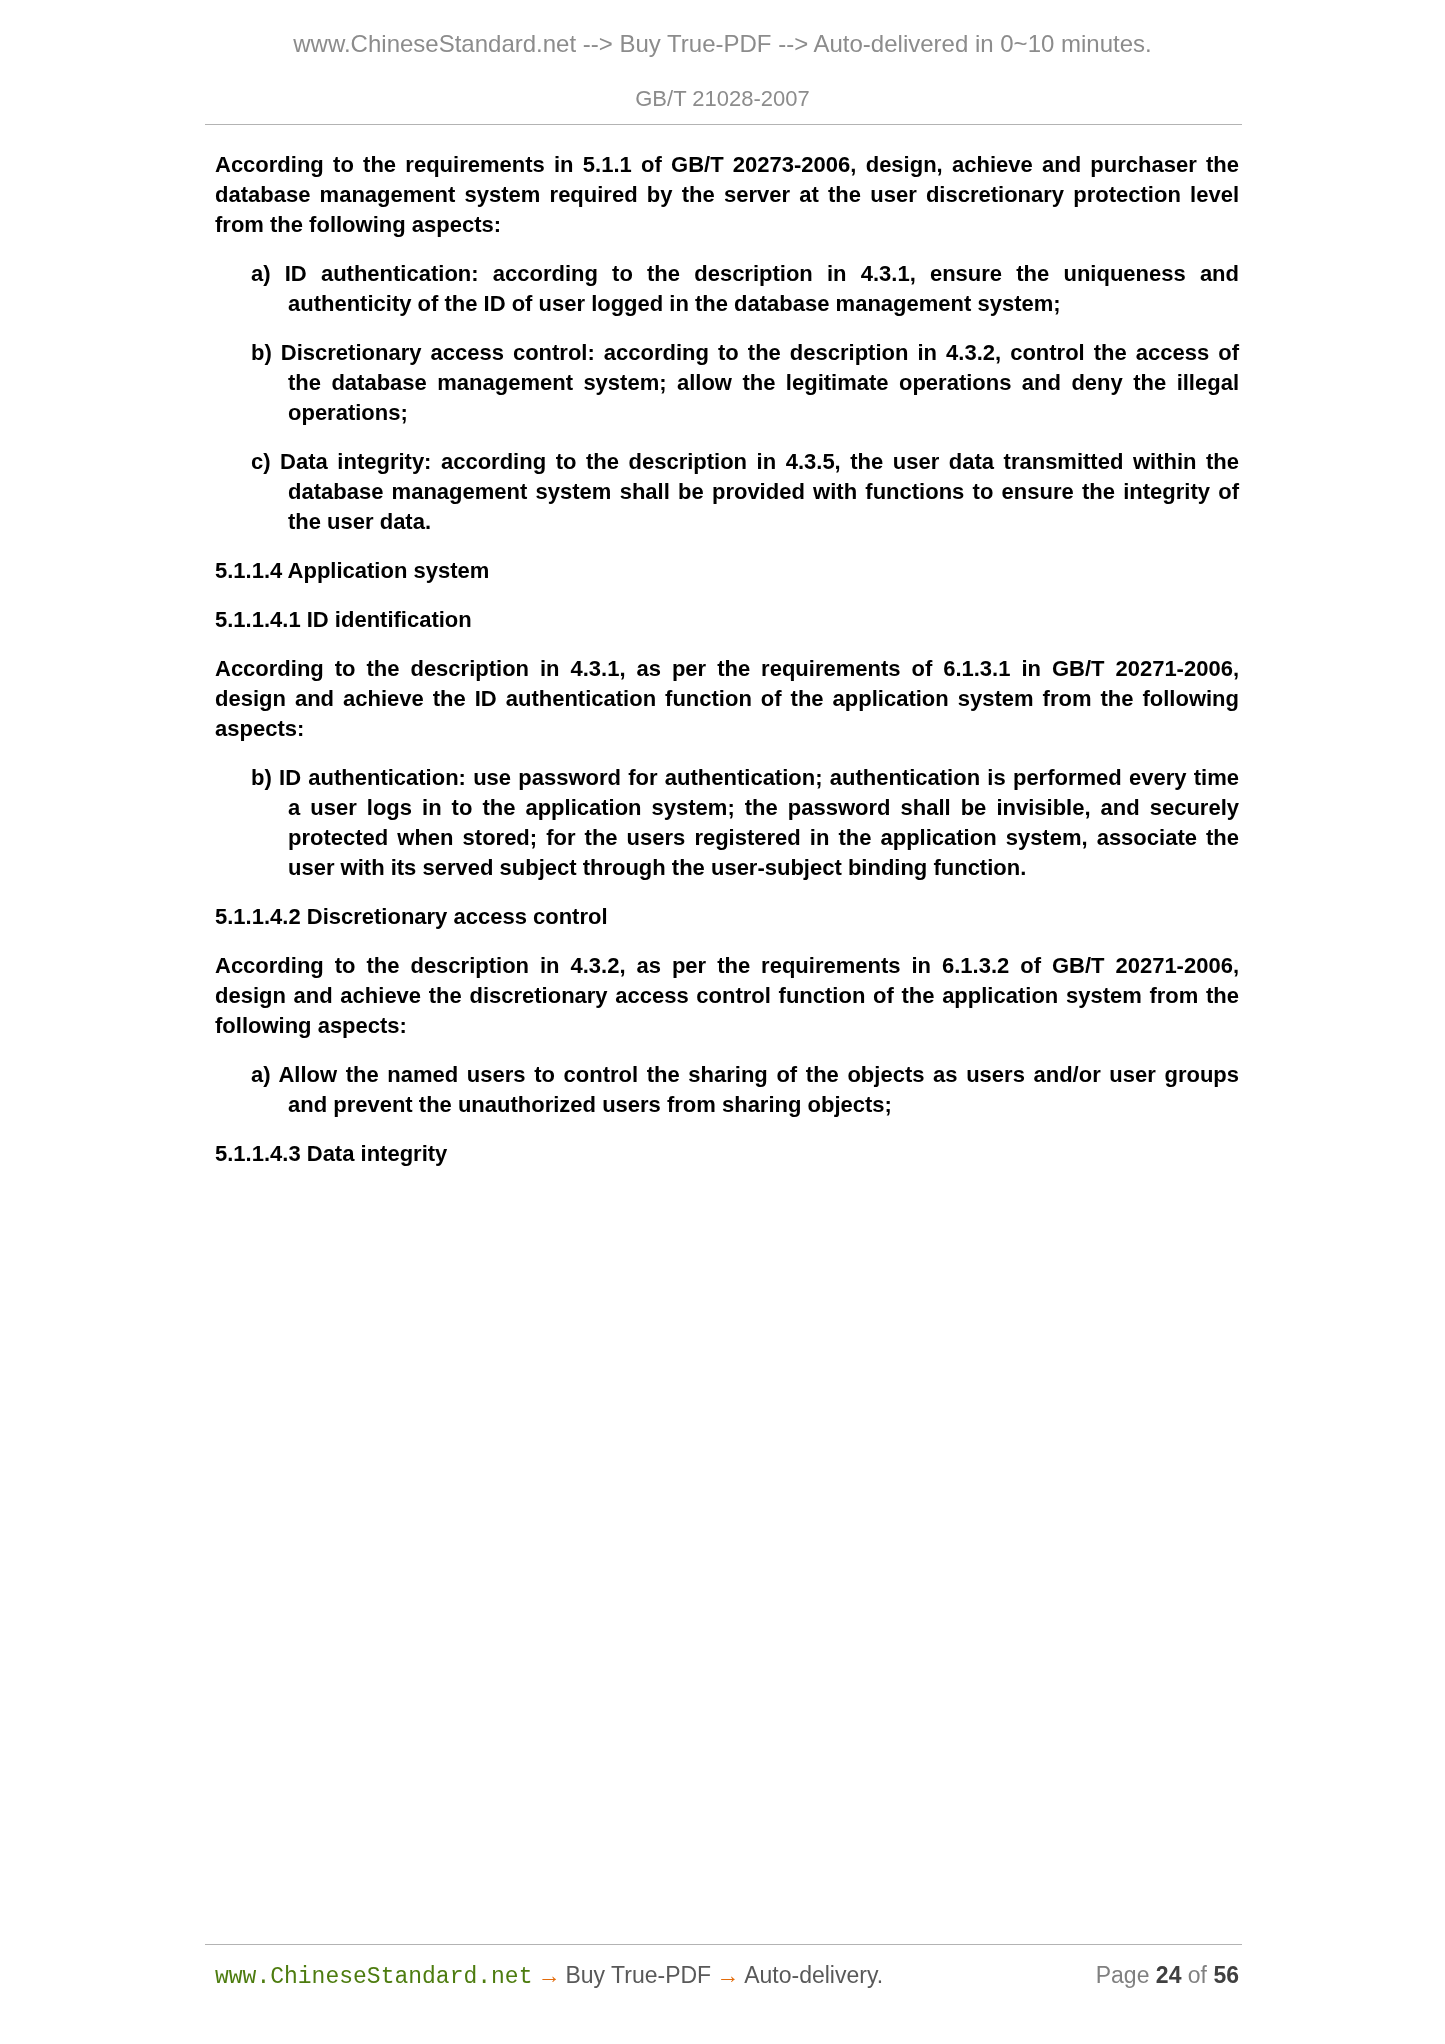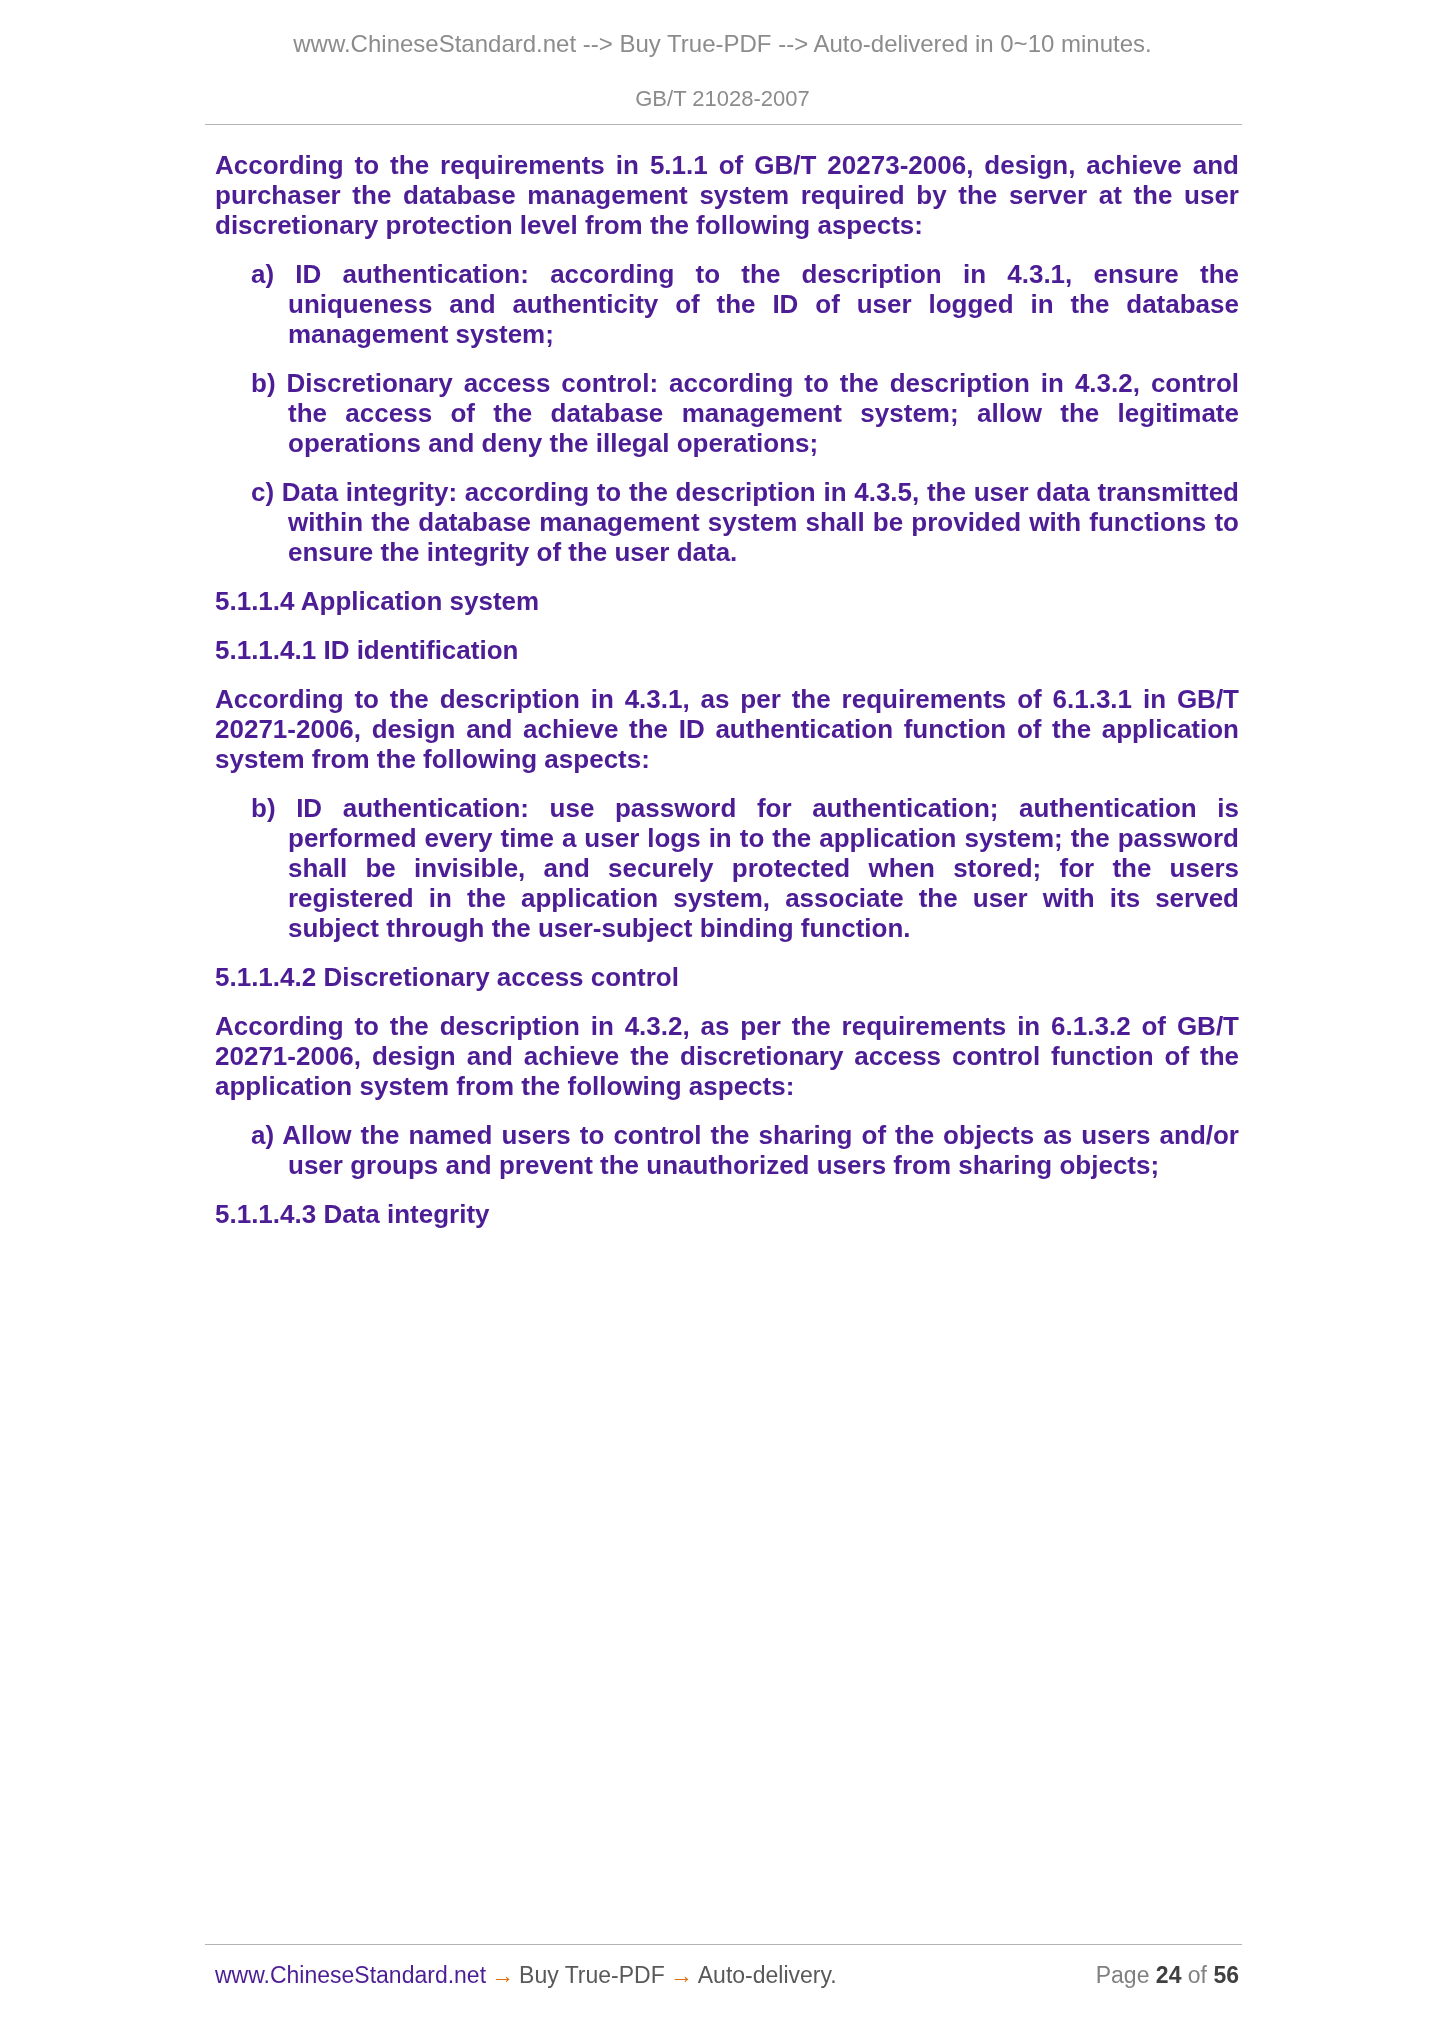--- a/index.html
+++ b/index.html
@@ -38,24 +38,24 @@
     top: 124px;
     left: 205px;
     right: 203px;
     border-top: 1px solid #b3b3b3;
   }
   .content {
     position: absolute;
     top: 150px;
     left: 215px;
     width: 1024px;
-    font-size: 26px;
+    font-size: 22px;
     line-height: 30px;
     font-weight: bold;
-    color: #4c1d95;
+    color: #000000;
     text-align: justify;
   }
   .content p {
     margin: 0 0 19px 0;
   }
   .heading {
     margin: 12px 0 19px 0;
     text-align: left;
   }
   .list-item {
@@ -75,22 +75,23 @@
     top: 1962px;
     left: 215px;
     width: 1024px;
     display: flex;
     justify-content: space-between;
     align-items: baseline;
     font-size: 23px;
     color: #595959;
   }
   .site {
-    color: #4c1d95;
+    color: #4d7c0f;
     cursor: pointer;
+    font-family: Liberation Mono, monospace;
   }
   .arrow {
     color: #e26b0a;
     padding: 0 5px;
   }
   .page-info {
     color: #808080;
   }
   .page-num {
     font-weight: bold;

